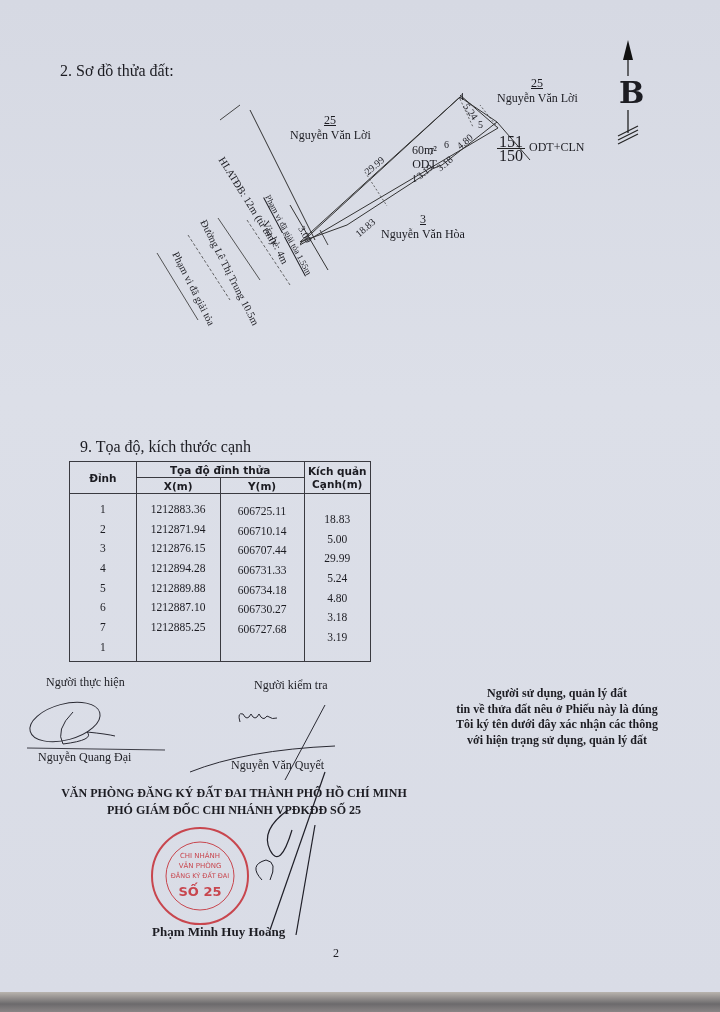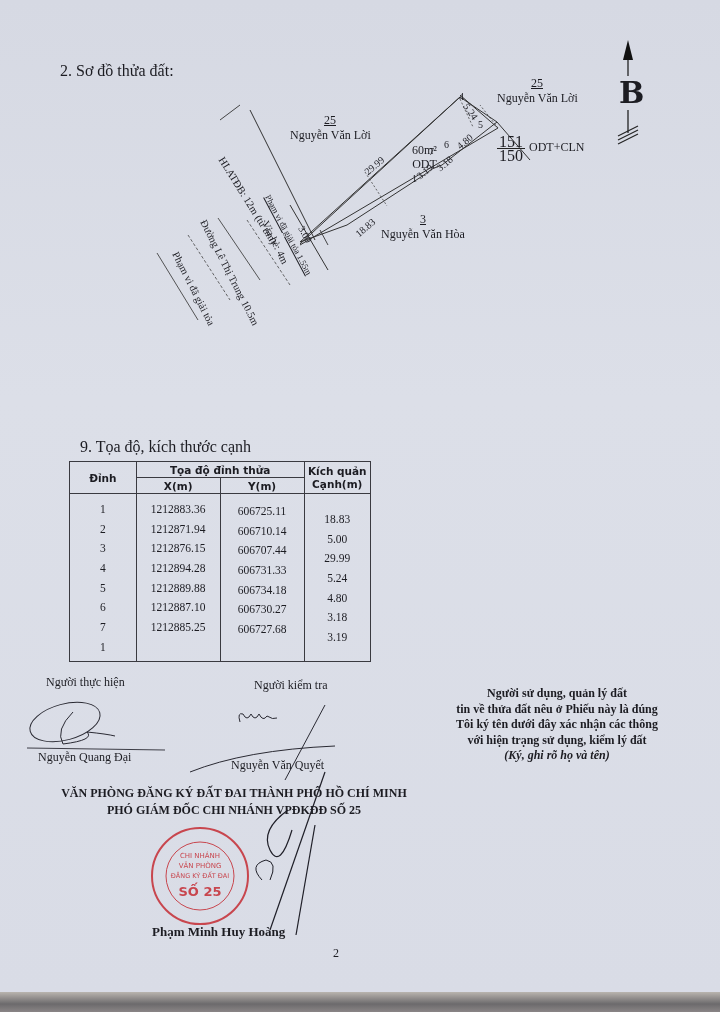--- a/index.html
+++ b/index.html
@@ -207,22 +207,21 @@
     <path d="M55 22 Q52 12 58 14 Q62 22 66 14 Q70 22 74 14 Q78 22 82 16 Q88 20 92 18" fill="none" stroke="#2a2a33" stroke-width="1"></path>
     <path d="M5 72 Q60 50 150 46" fill="none" stroke="#2a2a33" stroke-width="1"></path>
     <line x1="140" y1="5" x2="100" y2="80" stroke="#2a2a33" stroke-width="1"></line>
   </svg>
   <div class="abs lbl" style="left:231px;top:758px;">Nguyễn Văn Quyết</div>
 
   <div class="abs sig-block" style="left:432px;top:686px;width:250px;line-height:15.5px;font-weight:bold;">
     <div>Người sử dụng, quản lý đất</div>
     <div>tin về thửa đất nêu ở Phiếu này là đúng</div>
     <div>Tôi ký tên dưới đây xác nhận các thông</div>
-    <div>với hiện trạng sử dụng, kiểm lý đất</div>
-    <div style="font-style:italic;">(Ký, ghi rõ họ và tên)</div>
+    <div>với hiện trạng sử dụng, quản lý đất</div>
   </div>
 
   <div class="abs bold-line" style="left:48px;top:785px;width:372px;text-align:center;line-height:17px;">
     <div>VĂN PHÒNG ĐĂNG KÝ ĐẤT ĐAI THÀNH PHỐ HỒ CHÍ MINH</div>
     <div>PHÓ GIÁM ĐỐC CHI NHÁNH VPĐKĐĐ SỐ 25</div>
   </div>
 
   <svg class="abs" style="left:148px;top:826px;" width="104" height="100">
     <circle cx="52" cy="50" r="48" fill="none" stroke="#c8464e" stroke-width="2"></circle>
     <circle cx="52" cy="50" r="34" fill="none" stroke="#c8464e" stroke-width="1"></circle>

